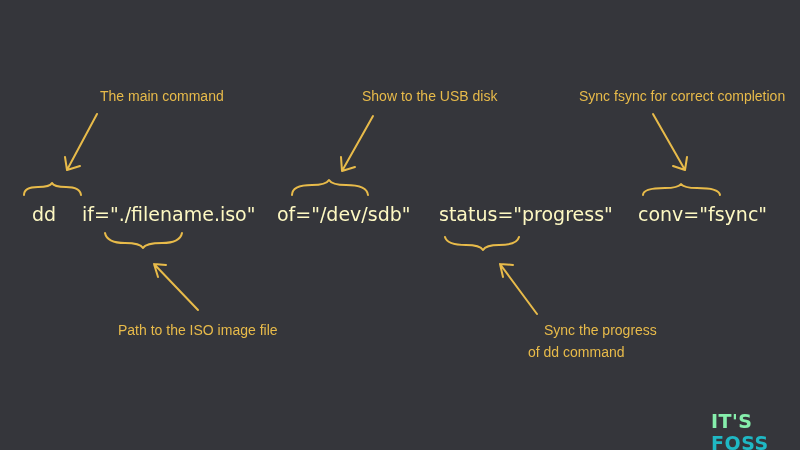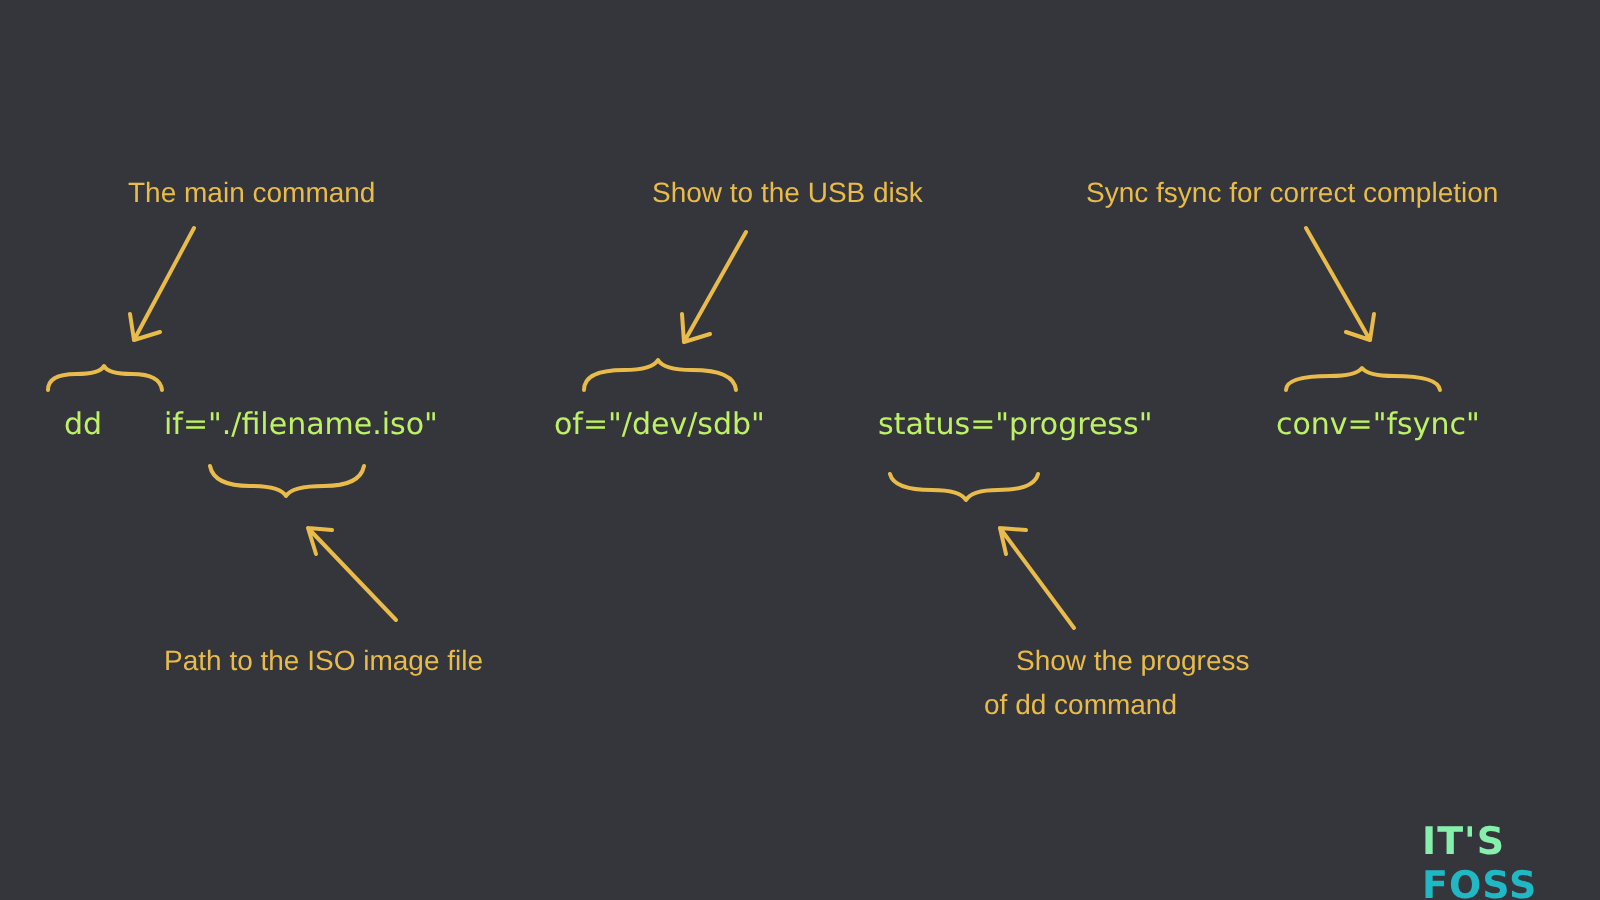--- a/index.html
+++ b/index.html
@@ -1,31 +1,31 @@
 <!DOCTYPE html>
 <html><head>
 <meta charset="utf-8">
 <style>
   html,body{margin:0;padding:0;}
   body{width:800px;height:450px;background:#35363b;position:relative;overflow:hidden;font-family:"DejaVu Sans",sans-serif;}
-  .note{position:absolute;color:#e8bb4a;font-size:14px;font-family:"Liberation Sans",sans-serif;white-space:nowrap;line-height:20px;}
-  .cmd{position:absolute;top:203px;color:#bef264;font-size:15px;font-family:"DejaVu Sans",sans-serif;white-space:nowrap;}
+  .note{position:absolute;color:#e8bb4a;font-size:14px;font-family:"Liberation Sans",sans-serif;white-space:nowrap;line-height:20px;margin-left:36px;}
+  .cmd{position:absolute;top:203px;color:#fef9c3;font-size:19px;font-family:"DejaVu Sans",sans-serif;white-space:nowrap;}
   svg.ov{position:absolute;left:0;top:0;}
   .logo{position:absolute;left:711px;top:410px;font-family:"DejaVu Sans",sans-serif;font-weight:bold;font-size:19px;letter-spacing:0.5px;}
   .logo .a{color:#86efac;}
   .logo .b{color:#1fb8c4;}
 </style>
 </head>
 <body>
 
 <div class="note" style="left:64px;top:86px;">The main command</div>
 <div class="note" style="left:326px;top:86px;">Show to the USB disk</div>
 <div class="note" style="left:543px;top:86px;">Sync fsync for correct completion</div>
 <div class="note" style="left:82px;top:320px;">Path to the ISO image file</div>
-<div class="note" style="left:508px;top:320px;">Show the progress</div>
+<div class="note" style="left:508px;top:320px;">Sync the progress</div>
 <div class="note" style="left:492px;top:342px;text-align:right;">of dd command</div>
 
 <div class="cmd" style="left:32px;">dd</div>
 <div class="cmd" style="left:82px;">if="./filename.iso"</div>
 <div class="cmd" style="left:277px;">of="/dev/sdb"</div>
 <div class="cmd" style="left:439px;">status="progress"</div>
 <div class="cmd" style="left:638px;">conv="fsync"</div>
 
 <svg class="ov" width="800" height="450" viewBox="0 0 800 450">
   <g fill="none" stroke="#e8bb4a" stroke-width="2" stroke-linecap="round" stroke-linejoin="round">

